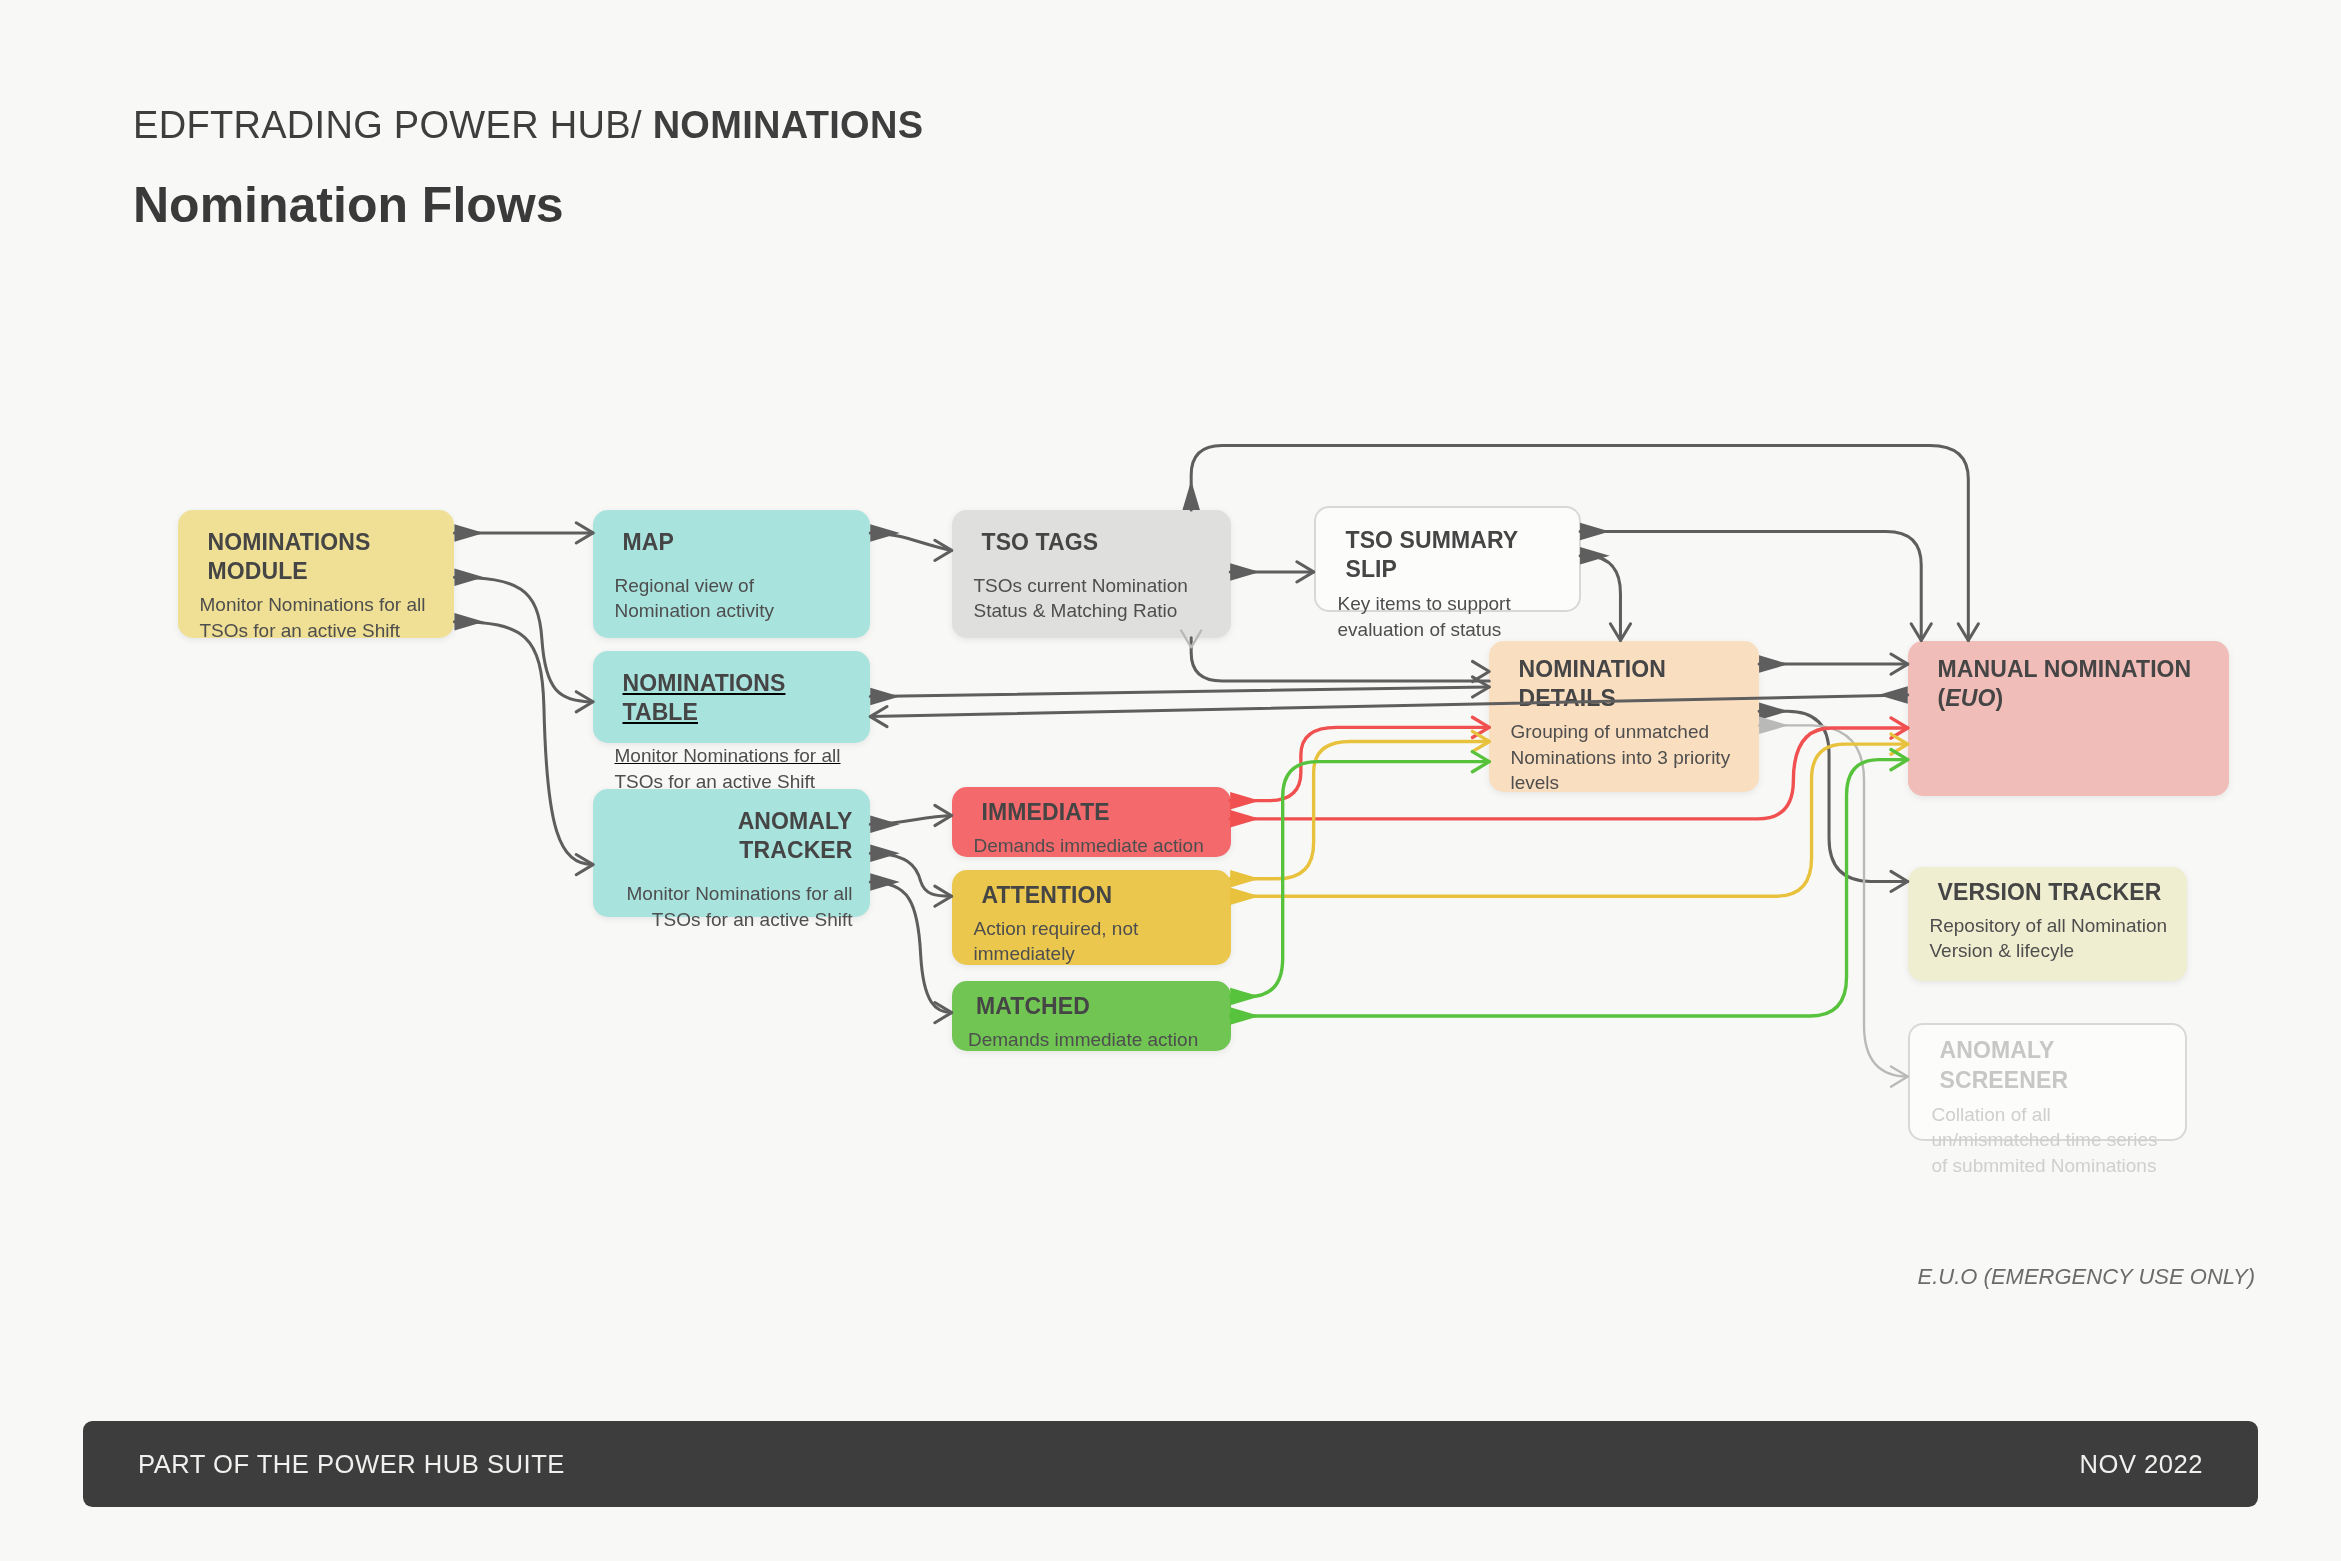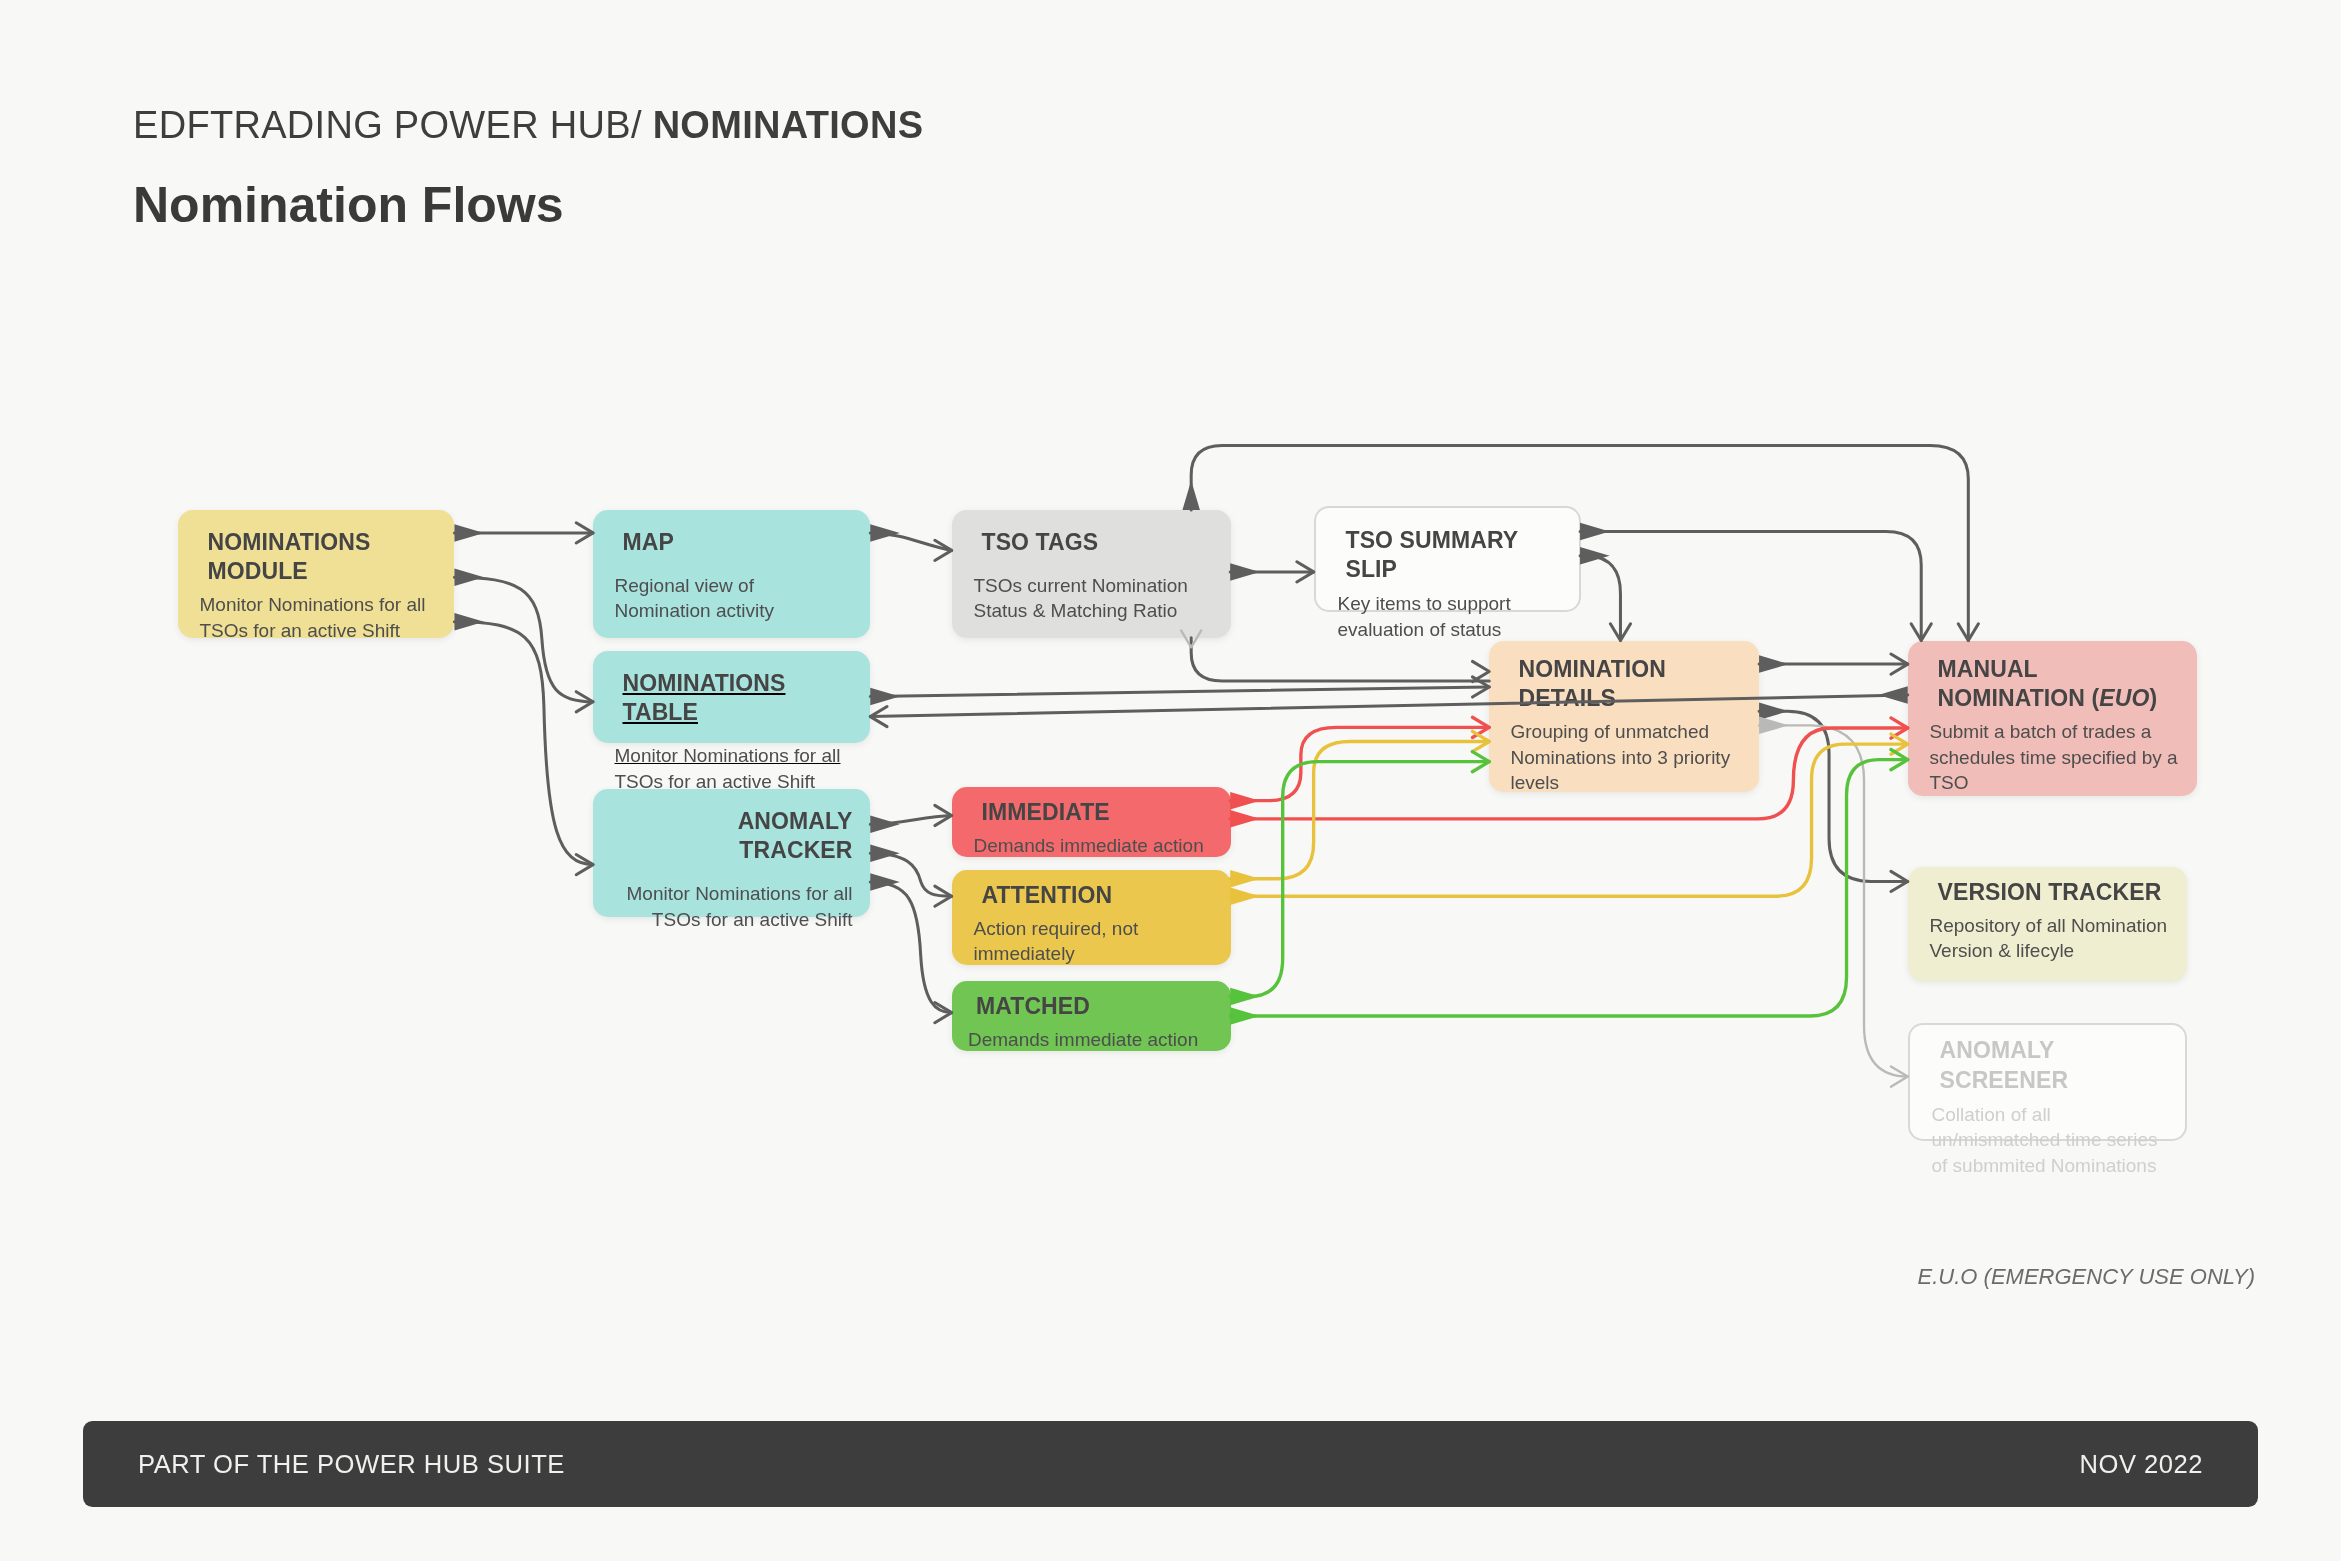--- a/index.html
+++ b/index.html
@@ -104,23 +104,22 @@
 <div class="card compact c-attention" style="left:952px;top:870px;width:279px;height:95px;">
   <h3>ATTENTION</h3>
   <p>Action required, not immediately</p>
 </div>
 
 <div class="card compact c-matched" style="left:952px;top:981px;width:279px;height:70px;padding-left:16px;">
   <h3>MATCHED</h3>
   <p>Demands immediate action</p>
 </div>
 
-<div class="card two-line c-manual" style="left:1908px;top:641px;width:289px;height:155px;padding-top:13.5px;">
+<div class="card two-line c-manual" style="left:1908px;top:641px;width:321px;height:155px;padding-top:13.5px;">
   <h3><span>MANUAL NOMINATION (</span><i>EUO</i><span>)</span></h3>
-  <p>Submit a batch of trades a schedules time specified by a TSO</p>
 </div>
 
 <div class="card compact c-version" style="left:1908px;top:867px;width:279px;height:114px;">
   <h3>VERSION TRACKER</h3>
   <p>Repository of all Nomination Version &amp; lifecyle</p>
 </div>
 
 <div class="card compact outline ghost" style="left:1908px;top:1023px;width:279px;height:118px;">
   <h3>ANOMALY SCREENER</h3>
   <p>Collation of all un/mismatched time series of submmited Nominations</p>

